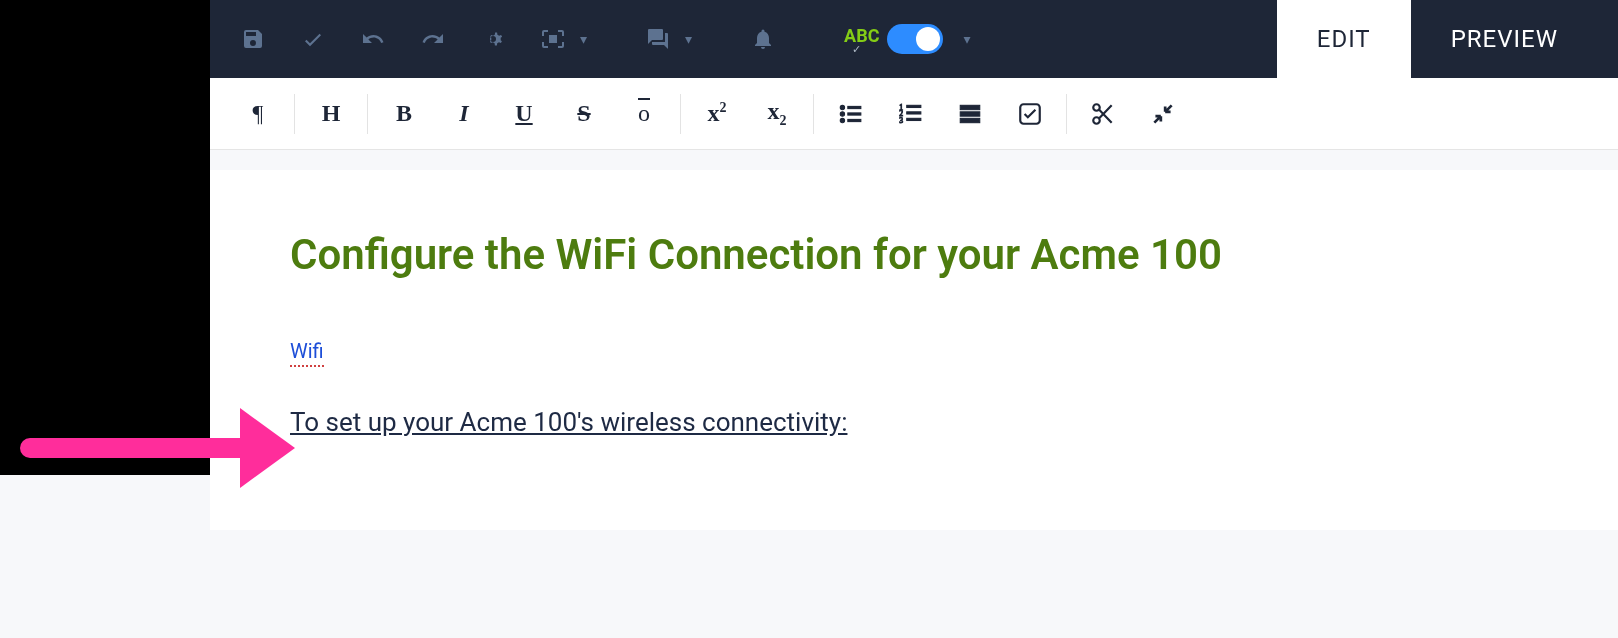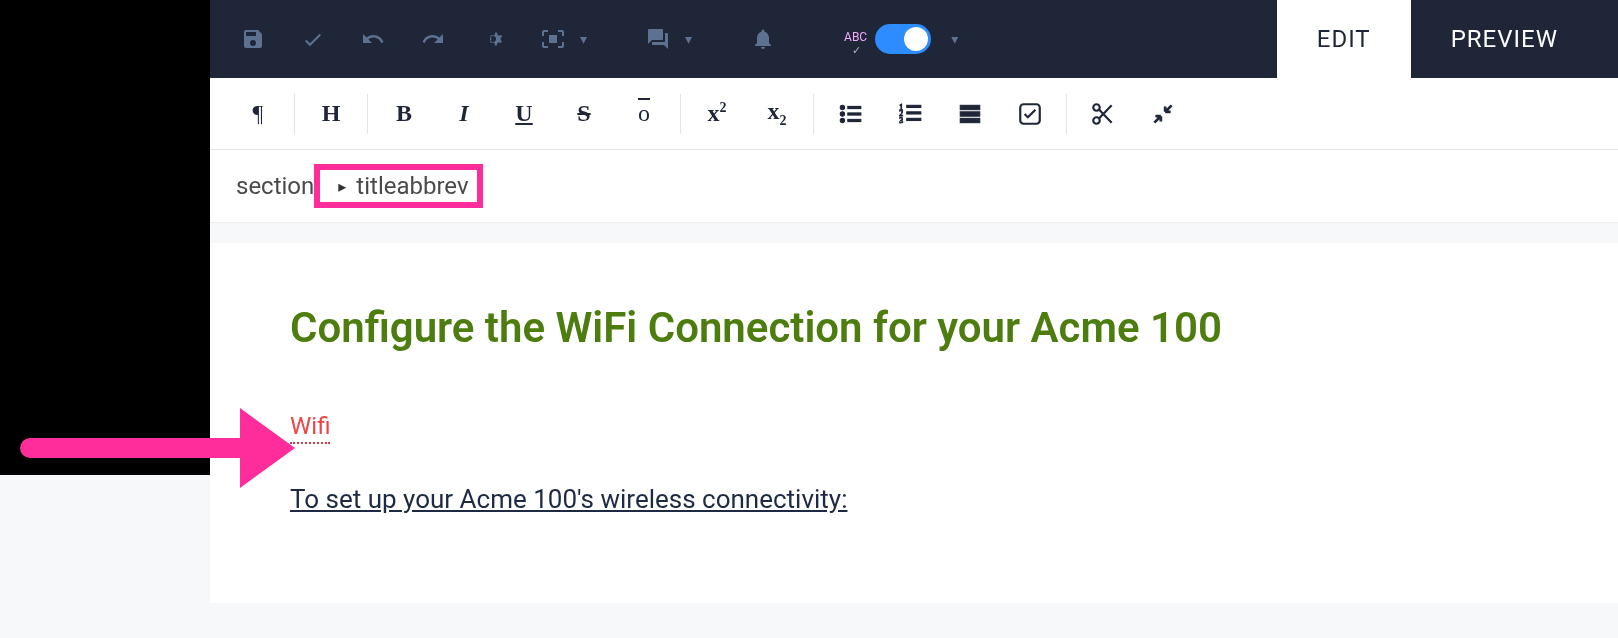--- a/index.html
+++ b/index.html
@@ -63,23 +63,23 @@
       content: "";
       position: absolute;
       right: 3px;
       top: 3px;
       width: 24px;
       height: 24px;
       background: #fff;
       border-radius: 50%;
     }
     .abc-label {
-      color: #f0abfc;
-      font-size: 12px;
-      font-weight: normal;
+      color: #84cc16;
+      font-size: 18px;
+      font-weight: bold;
       margin-right: -6px;
       position: relative;
       top: -4px;
     }
     .abc-check { position: absolute; font-size: 11px; left: 8px; top: 14px; color: #aeb9c5;}
     .spacer { flex: 1; }
     .tabs {
       display: flex;
       align-self: stretch;
     }
@@ -150,22 +150,22 @@
       padding: 60px 80px;
       min-height: 360px;
     }
     .page-title {
       font-size: 42px;
       font-weight: 600;
       color: #4d7c0f;
       margin-bottom: 60px;
     }
     .title-abbrev {
-      font-size: 24px;
-      color: #ef4444;
+      font-size: 20px;
+      color: #1d4ed8;
       border-bottom: 2px dotted #d04040;
       display: inline-block;
       padding-bottom: 2px;
       margin-bottom: 40px;
     }
     .body-text {
       font-size: 26px;
       color: #1e2a44;
       text-decoration: underline;
     }
@@ -320,27 +320,20 @@
           <path d="M8.5 8L20 20M8.5 16L20 4" stroke-width="2"></path>
         </svg>
     </div>
     <div class="fmt-btn">
       <svg viewBox="0 0 24 24">
           <path d="M4 20l6-6m0 0v5m0-5H5M20 4l-6 6m0 0V5m0 5h5" fill="none" stroke-width="2.5"></path>
         </svg>
     </div>
   </div>
 
-  <div class="breadcrumb">
-    <span class="crumb">section</span>
-    <span class="highlight-box">
-      <span class="crumb-sep">▸</span>
-      <span class="crumb">titleabbrev</span>
-    </span>
-  </div>
 
   <div class="content-card">
     <h1 class="page-title">Configure the WiFi Connection for your Acme 100</h1>
     <div><span class="title-abbrev">Wifi</span></div>
     <p class="body-text">To set up your Acme 100's wireless connectivity:</p>
   </div>
 </div>
 
 <div class="annotation-arrow">
   <div class="arrow-body"></div>

